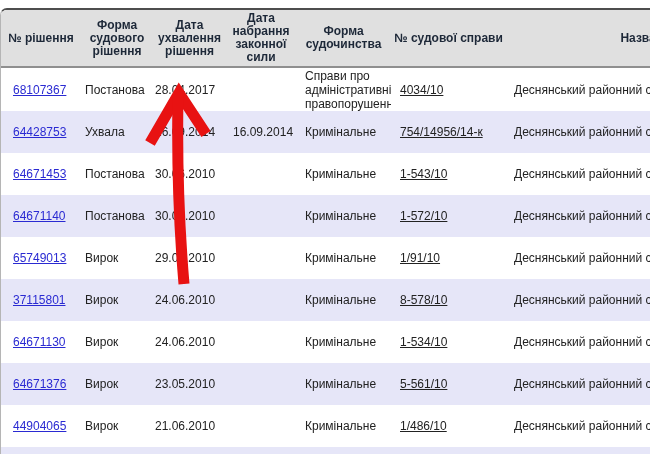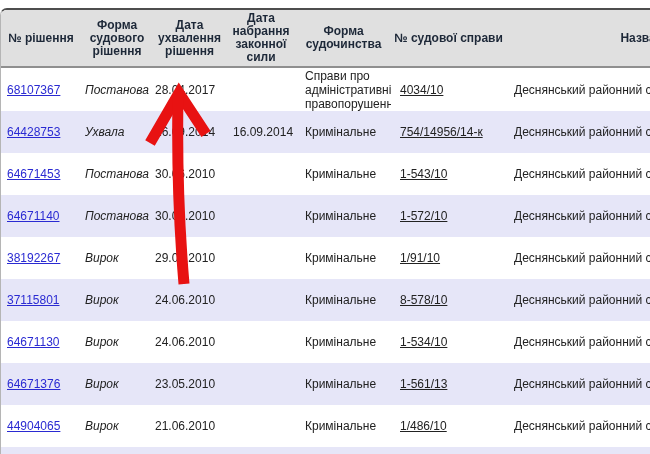--- a/index.html
+++ b/index.html
@@ -54,22 +54,22 @@
     padding: 0 2px 0 0;
     line-height: 14px;
     color: #222222;
     overflow: hidden;
     white-space: normal;
   }
   tbody tr { height: 42px; }
   tbody tr.first-row { height: 44px; }
   tbody tr:nth-child(odd)  { background: #ffffff; }
   tbody tr:nth-child(even) { background: #e6e6f8; }
-  td.col-decision   { padding-left: 6px; }
-  td.col-form       { padding-left: 4px; font-style: italic; }
+  td.col-decision   { padding-left: 12px; }
+  td.col-form       { padding-left: 4px; }
   td.col-date       { padding-left: 2px; }
   td.col-force-date { padding-left: 7px; }
   td.col-proceeding { padding-left: 9px; }
   td.col-case       { padding-left: 9px; text-decoration: underline; }
   td.col-court      { padding-left: 8px; white-space: nowrap; }
   a.decision-link {
     color: #2a2ad2;
     text-decoration: underline;
   }
   .arrow-overlay {
@@ -137,21 +137,21 @@
       <tr>
         <td class="col-decision"><a href="#" class="decision-link">64671140</a></td>
         <td class="col-form">Постанова</td>
         <td class="col-date">30.06.2010</td>
         <td class="col-force-date"></td>
         <td class="col-proceeding">Кримінальне</td>
         <td class="col-case">1-572/10</td>
         <td class="col-court">Деснянський районний суд</td>
       </tr>
       <tr>
-        <td class="col-decision"><a href="#" class="decision-link">38192267</a></td>
+        <td class="col-decision"><a href="#" class="decision-link">65749013</a></td>
         <td class="col-form">Вирок</td>
         <td class="col-date">29.06.2010</td>
         <td class="col-force-date"></td>
         <td class="col-proceeding">Кримінальне</td>
         <td class="col-case">1/91/10</td>
         <td class="col-court">Деснянський районний суд</td>
       </tr>
       <tr>
         <td class="col-decision"><a href="#" class="decision-link">37115801</a></td>
         <td class="col-form">Вирок</td>
@@ -169,21 +169,21 @@
         <td class="col-proceeding">Кримінальне</td>
         <td class="col-case">1-534/10</td>
         <td class="col-court">Деснянський районний суд</td>
       </tr>
       <tr>
         <td class="col-decision"><a href="#" class="decision-link">64671376</a></td>
         <td class="col-form">Вирок</td>
         <td class="col-date">23.05.2010</td>
         <td class="col-force-date"></td>
         <td class="col-proceeding">Кримінальне</td>
-        <td class="col-case">1-561/13</td>
+        <td class="col-case">5-561/10</td>
         <td class="col-court">Деснянський районний суд</td>
       </tr>
       <tr>
         <td class="col-decision"><a href="#" class="decision-link">44904065</a></td>
         <td class="col-form">Вирок</td>
         <td class="col-date">21.06.2010</td>
         <td class="col-force-date"></td>
         <td class="col-proceeding">Кримінальне</td>
         <td class="col-case">1/486/10</td>
         <td class="col-court">Деснянський районний суд</td>

